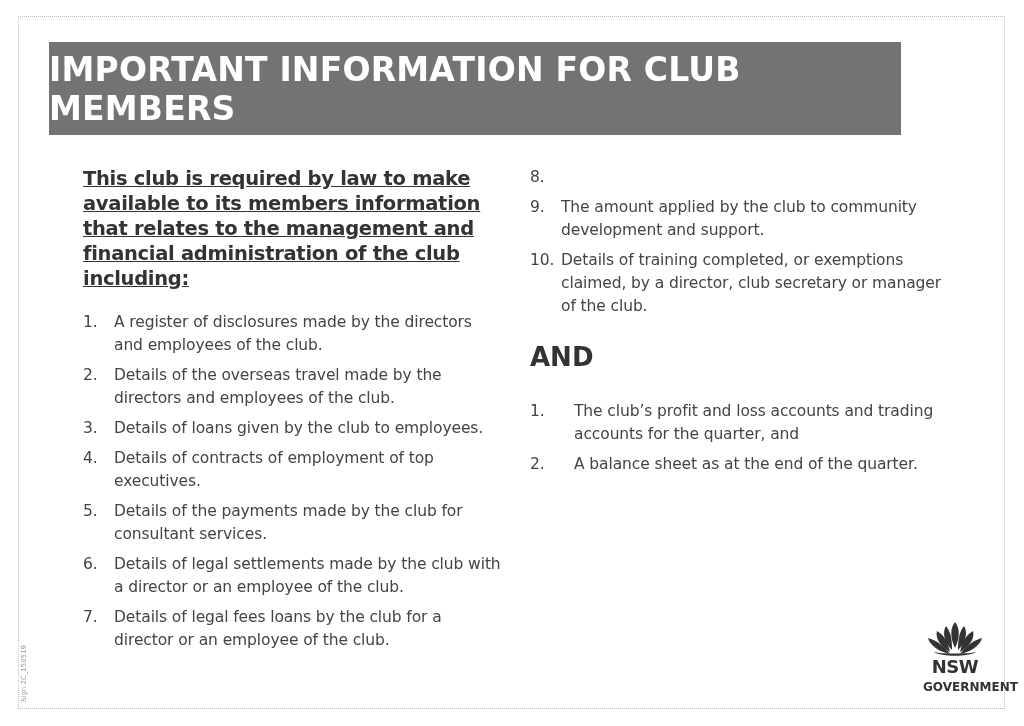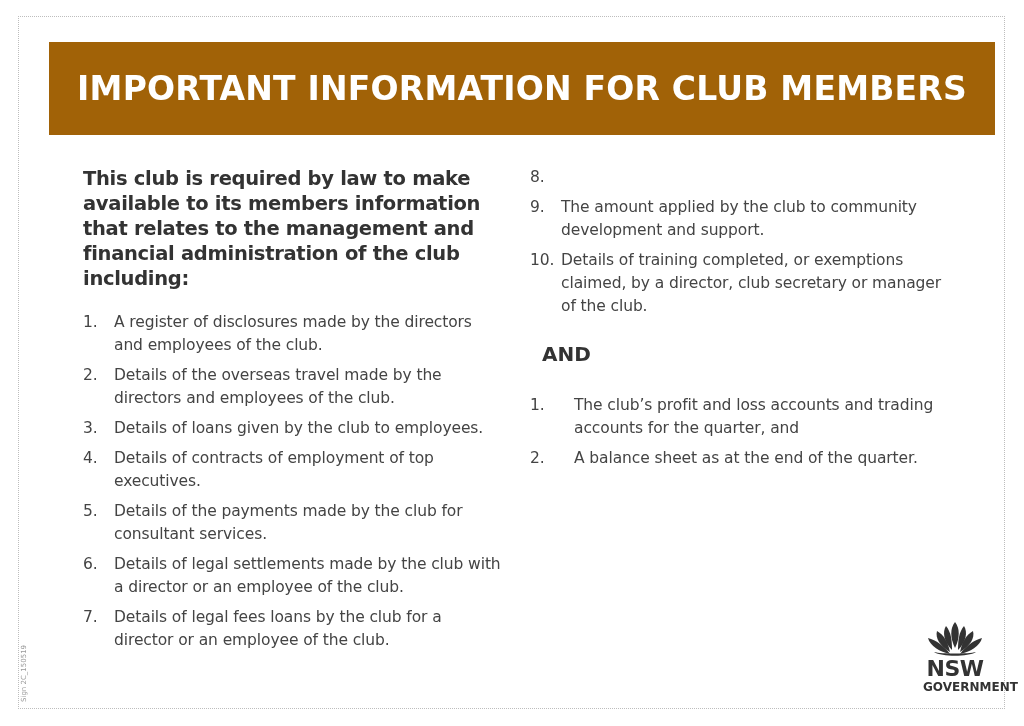--- a/index.html
+++ b/index.html
@@ -1,32 +1,32 @@
 <!DOCTYPE html>
 <html><head>
 <meta charset="utf-8">
 <style>
   html, body { margin:0; padding:0; background:#ffffff; }
   body { width:1024px; height:726px; position:relative; overflow:hidden; font-family:"DejaVu Sans", sans-serif; color:#333; }
   .frame { position:absolute; left:18px; top:16px; width:987px; height:693px; border:1px dotted #bdbdbd; box-sizing:border-box; }
-  .banner { position:absolute; left:49px; top:42px; width:946px; height:93px; background:#a16207; display:flex; align-items:center; justify-content:center; }
+  .banner { position:absolute; left:49px; top:42px; width:852px; height:93px; background:#737373; display:flex; align-items:center; justify-content:center; }
   .banner h1 { margin:0; color:#fff; font-family:"DejaVu Sans", sans-serif; font-weight:bold; font-size:33px; letter-spacing:0.2px; }
   .col-left { position:absolute; left:83px; top:166px; width:420px; }
   .col-right { position:absolute; left:530px; top:166px; width:430px; }
-  .lead { font-weight:bold; font-size:19.5px; line-height:25px; color:#333; margin:0; letter-spacing:-0.3px; }
+  .lead { font-weight:bold; font-size:19.5px; line-height:25px; color:#333; margin:0; letter-spacing:-0.3px;text-decoration:underline; }
   ol { list-style:none; margin:0; padding:0; }
   li { display:flex; font-size:15.5px; line-height:23px; color:#444; margin-bottom:7px; letter-spacing:-0.1px; }
   li .num { flex:0 0 31px; }
   li .num.wide { flex:0 0 44px; }
   .col-left ol { margin-top:20px; }
-  .and { font-weight:bold; font-size:20px; color:#333; margin:24px 0 28px 12px; }
+  .and { font-weight:bold; font-size:26px; color:#333; margin:24px 0 28px 0; }
   .col-right ol.second { margin-top:20px; }
   .side-code { position:absolute; left:20px; top:702px; transform:rotate(-90deg); transform-origin:left top; font-size:7px; color:#999; white-space:nowrap; }
   .logo { position:absolute; left:920px; top:620px; width:70px; height:72px; }
-  .logo .nsw { position:absolute; left:3px; top:36px; width:64px; text-align:center; font-weight:bold; font-size:22px; color:#333; letter-spacing:-0.5px; }
+  .logo .nsw { position:absolute; left:3px; top:36px; width:64px; text-align:center; font-weight:bold; font-size:18px; color:#333; letter-spacing:-0.5px; }
   .logo .gov { position:absolute; left:3px; top:60px; width:64px; text-align:center; font-weight:bold; font-size:12px; color:#333; }
 </style>
 </head>
 <body>
 
 <div class="frame"></div>
 
 <div class="banner">
   <h1>IMPORTANT INFORMATION FOR CLUB MEMBERS</h1>
 </div>

